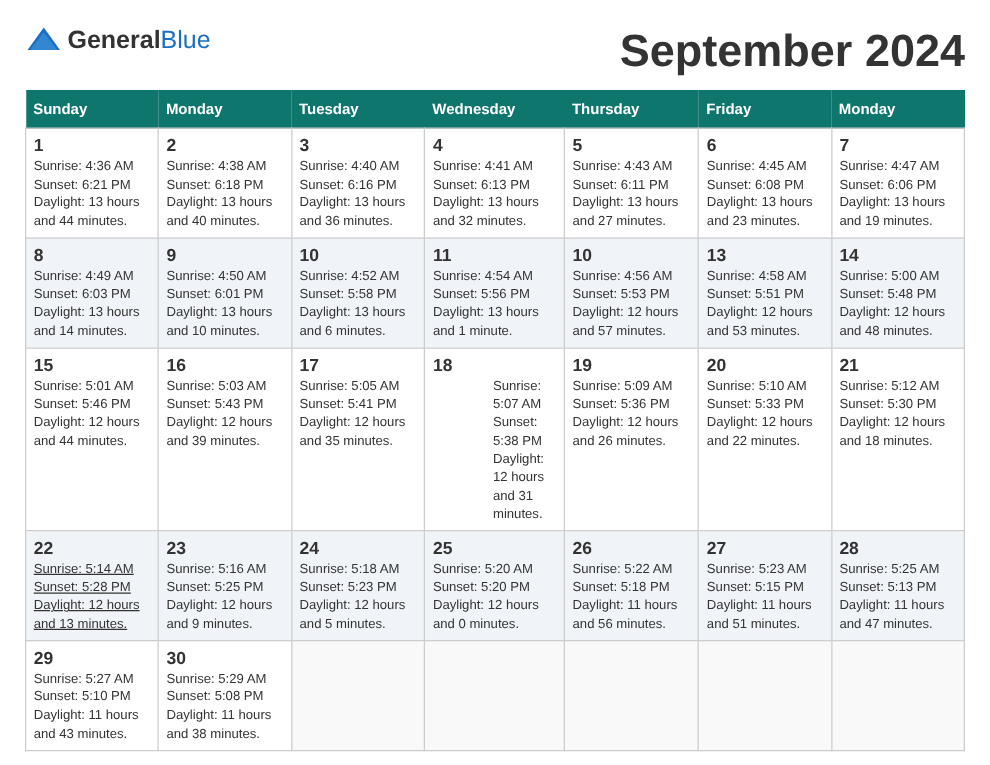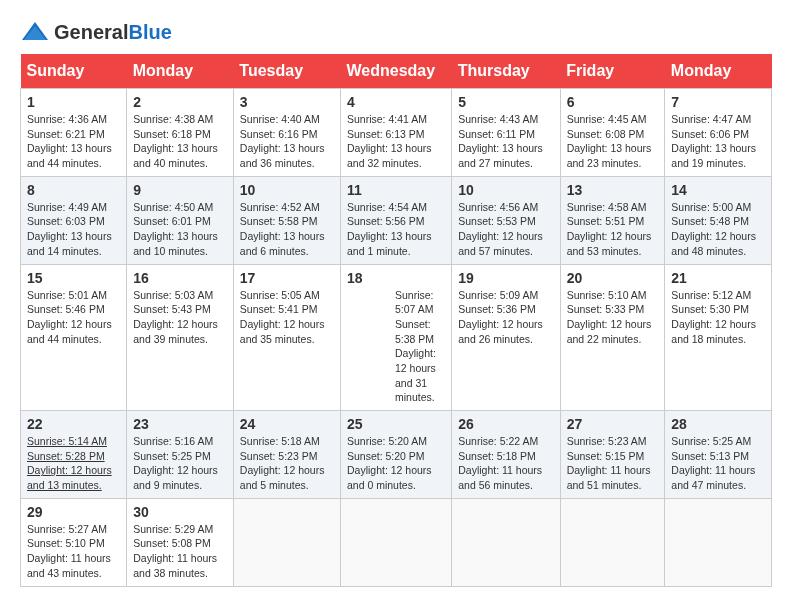--- a/index.html
+++ b/index.html
@@ -21,21 +21,21 @@
       align-items: center;
       gap: 4px;
     }
     .logo-text-general {
       font-size: 20px;
       font-weight: bold;
       color: #333;
     }
     .logo-text-blue {
       font-size: 20px;
-      font-weight: bold;
+      font-weight: normal;
       color: #1a6fc4;
     }
     .logo-icon {
       width: 30px;
       height: 24px;
     }
     .title-block {
       text-align: right;
     }
     .month-title {
@@ -46,25 +46,25 @@
     .location-title {
       font-size: 16px;
       color: #333;
     }
     table {
       width: 100%;
       border-collapse: collapse;
       font-size: 11px;
     }
     th {
-      background-color: #ef4444;
+      background-color: #0f766e;
       color: #fff;
       padding: 8px 6px;
       text-align: left;
-      font-size: 16px;
+      font-size: 12px;
       font-weight: bold;
     }
     td {
       vertical-align: top;
       padding: 5px 6px;
       border: 1px solid #ccc;
       width: 113px;
       height: 80px;
       background: #fff;
     }
@@ -94,20 +94,21 @@
   <div class="logo">
     <svg class="logo-icon" viewBox="0 0 30 24" xmlns="http://www.w3.org/2000/svg">
       <polygon points="15,2 28,20 2,20" fill="#1a6fc4"></polygon>
       <polygon points="15,6 26,20 4,20" fill="#4a9fe0" opacity="0.5"></polygon>
     </svg>
     <div>
       <span class="logo-text-general">General</span><span class="logo-text-blue">Blue</span>
     </div>
   </div>
   <div class="title-block">
+    <div class="month-title">September 2024</div>
   </div>
 </div>
 
 <table>
   <thead>
     <tr>
       <th>Sunday</th>
       <th>Monday</th>
       <th>Tuesday</th>
       <th>Wednesday</th>

